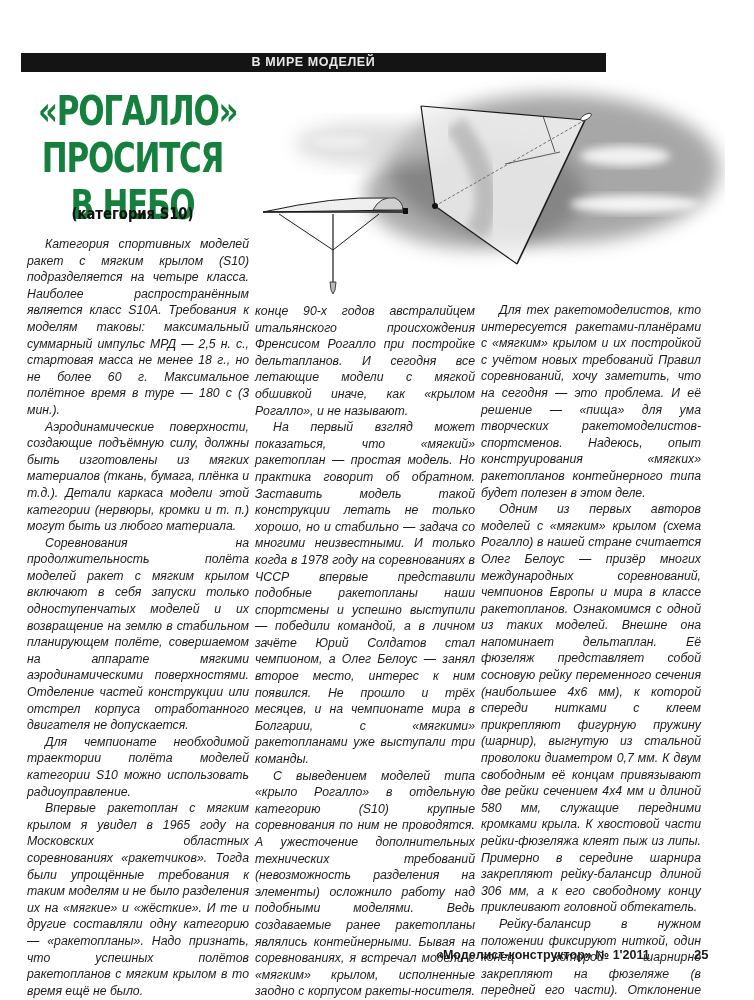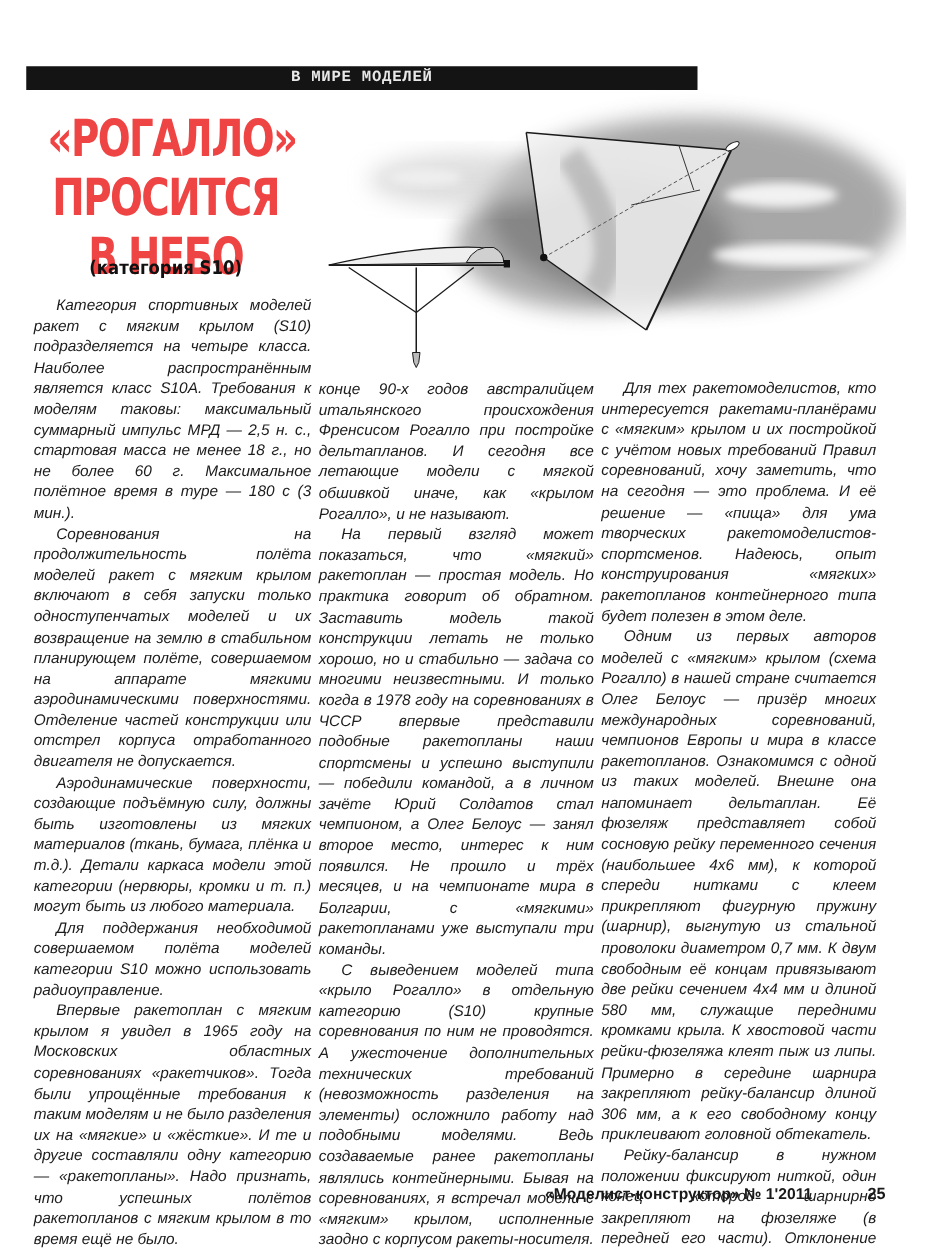--- a/index.html
+++ b/index.html
@@ -1,24 +1,24 @@
 <!DOCTYPE html>
 <html><head>
 <meta charset="utf-8">
 <style>
   html, body { margin: 0; padding: 0; background: #fff; }
   body { width: 754px; height: 1000px; position: relative; overflow: hidden;
          font-family: "Liberation Sans", sans-serif; color: #1a1a1a; }
-  .section-bar { position: absolute; left: 21px; top: 53px; width: 537px; height: 19px;
+  .section-bar { position: absolute; left: 21px; top: 53px; width: 585px; height: 19px;
                  background: #141414; color: #e8e8e8; font-weight: bold; font-size: 12.5px;
                  letter-spacing: 0.6px; text-align: center; line-height: 19px;
-                 font-family: Liberation Mono, monospace; }
+                 font-family: Liberation Sans, sans-serif; }
   .title { position: absolute; left: 20px; top: 88px; width: 225px; text-align: center;
            font-family: "DejaVu Sans", sans-serif; font-weight: bold; font-stretch: condensed;
-           color: #ef4444; }
+           color: #15803d; }
   .title .line { display: block; font-size: 41px; line-height: 47px; letter-spacing: -1.5px;
                  transform: scaleX(0.84); transform-origin: center; }
   .subtitle { position: absolute; left: 20px; top: 205px; width: 225px; text-align: center;
               font-family: "DejaVu Sans", sans-serif; font-weight: bold; font-size: 15px;
               transform: scaleX(0.88); color: #111; }
   .illustration { position: absolute; left: 255px; top: 74px; width: 470px; height: 222px; }
   .col { position: absolute; font-size: 12.3px; line-height: 16.6px; text-align: justify;
          color: #1c1c1c; }
   .col p { margin: 0; text-indent: 18px; font-style: italic; }
   .col p.cont { text-indent: 0; }
@@ -77,23 +77,23 @@
     <rect x="148" y="134" width="5" height="6" fill="#111"></rect>
     <line x1="24" y1="140" x2="78" y2="176" stroke="#1a1a1a" stroke-width="1"></line>
     <line x1="124" y1="140" x2="78" y2="176" stroke="#1a1a1a" stroke-width="1"></line>
     <line x1="78" y1="140" x2="78" y2="210" stroke="#1a1a1a" stroke-width="1.2"></line>
     <path d="M75 208 L81 208 L80 216 L78 220 L76 216 Z" fill="#bbb" stroke="#1a1a1a" stroke-width="0.8"></path>
   </g>
 </svg>
 
 <div class="col col1">
   <p>Категория спортивных моделей ракет с мягким крылом (S10) подразделяется на четыре класса. Наиболее распространённым является класс S10A. Требования к моделям таковы: максимальный суммарный импульс МРД — 2,5 н. с., стартовая масса не менее 18 г., но не более 60 г. Максимальное полётное время в туре — 180 с (3 мин.).</p>
+  <p>Аэродинамические поверхности, создающие подъёмную силу, должны быть изготовлены из мягких материалов (ткань, бумага, плёнка и т.д.). Детали каркаса модели этой категории (нервюры, кромки и т. п.) могут быть из любого материала.</p>
   <p>Соревнования на продолжительность полёта моделей ракет с мягким крылом включают в себя запуски только одноступенчатых моделей и их возвращение на землю в стабильном планирующем полёте, совершаемом на аппарате мягкими аэродинамическими поверхностями. Отделение частей конструкции или отстрел корпуса отработанного двигателя не допускается.</p>
-  <p>Аэродинамические поверхности, создающие подъёмную силу, должны быть изготовлены из мягких материалов (ткань, бумага, плёнка и т.д.). Детали каркаса модели этой категории (нервюры, кромки и т. п.) могут быть из любого материала.</p>
-  <p>Для поддержания необходимой совершаемом полёта моделей категории S10 можно использовать радиоуправление.</p>
+  <p>Для чемпионате необходимой траектории полёта моделей категории S10 можно использовать радиоуправление.</p>
   <p>Впервые ракетоплан с мягким крылом я увидел в 1965 году на Московских областных соревнованиях «ракетчиков». Тогда были упрощённые требования к таким моделям и не было разделения их на «мягкие» и «жёсткие». И те и другие составляли одну категорию — «ракетопланы». Надо признать, что успешных полётов ракетопланов с мягким крылом в то время ещё не было.</p>
   <p>А в 1967 году, тоже на областных соревнованиях, было представлено уже около десяти моделей ракетопланов «мягкой» конструкции. Причём разных схем: напоминающие дельтапланы и выполненные по схеме «утка». Но основу и тех и других составлял аппарат, предложенный в</p>
 </div>
 
 <div class="col col2">
   <p class="cont">конце 90-х годов австралийцем итальянского происхождения Френсисом Рогалло при постройке дельтапланов. И сегодня все летающие модели с мягкой обшивкой иначе, как «крылом Рогалло», и не называют.</p>
   <p>На первый взгляд может показаться, что «мягкий» ракетоплан — простая модель. Но практика говорит об обратном. Заставить модель такой конструкции летать не только хорошо, но и стабильно — задача со многими неизвестными. И только когда в 1978 году на соревнованиях в ЧССР впервые представили подобные ракетопланы наши спортсмены и успешно выступили — победили командой, а в личном зачёте Юрий Солдатов стал чемпионом, а Олег Белоус — занял второе место, интерес к ним появился. Не прошло и трёх месяцев, и на чемпионате мира в Болгарии, с «мягкими» ракетопланами уже выступали три команды.</p>
   <p>С выведением моделей типа «крыло Рогалло» в отдельную категорию (S10) крупные соревнования по ним не проводятся. А ужесточение дополнительных технических требований (невозможность разделения на элементы) осложнило работу над подобными моделями. Ведь создаваемые ранее ракетопланы являлись контейнерными. Бывая на соревнованиях, я встречал модели с «мягким» крылом, исполненные заодно с корпусом ракеты-носителя. Но соревноваться на высоком уровне эти конструкции пока не могут.</p>
 </div>
 

